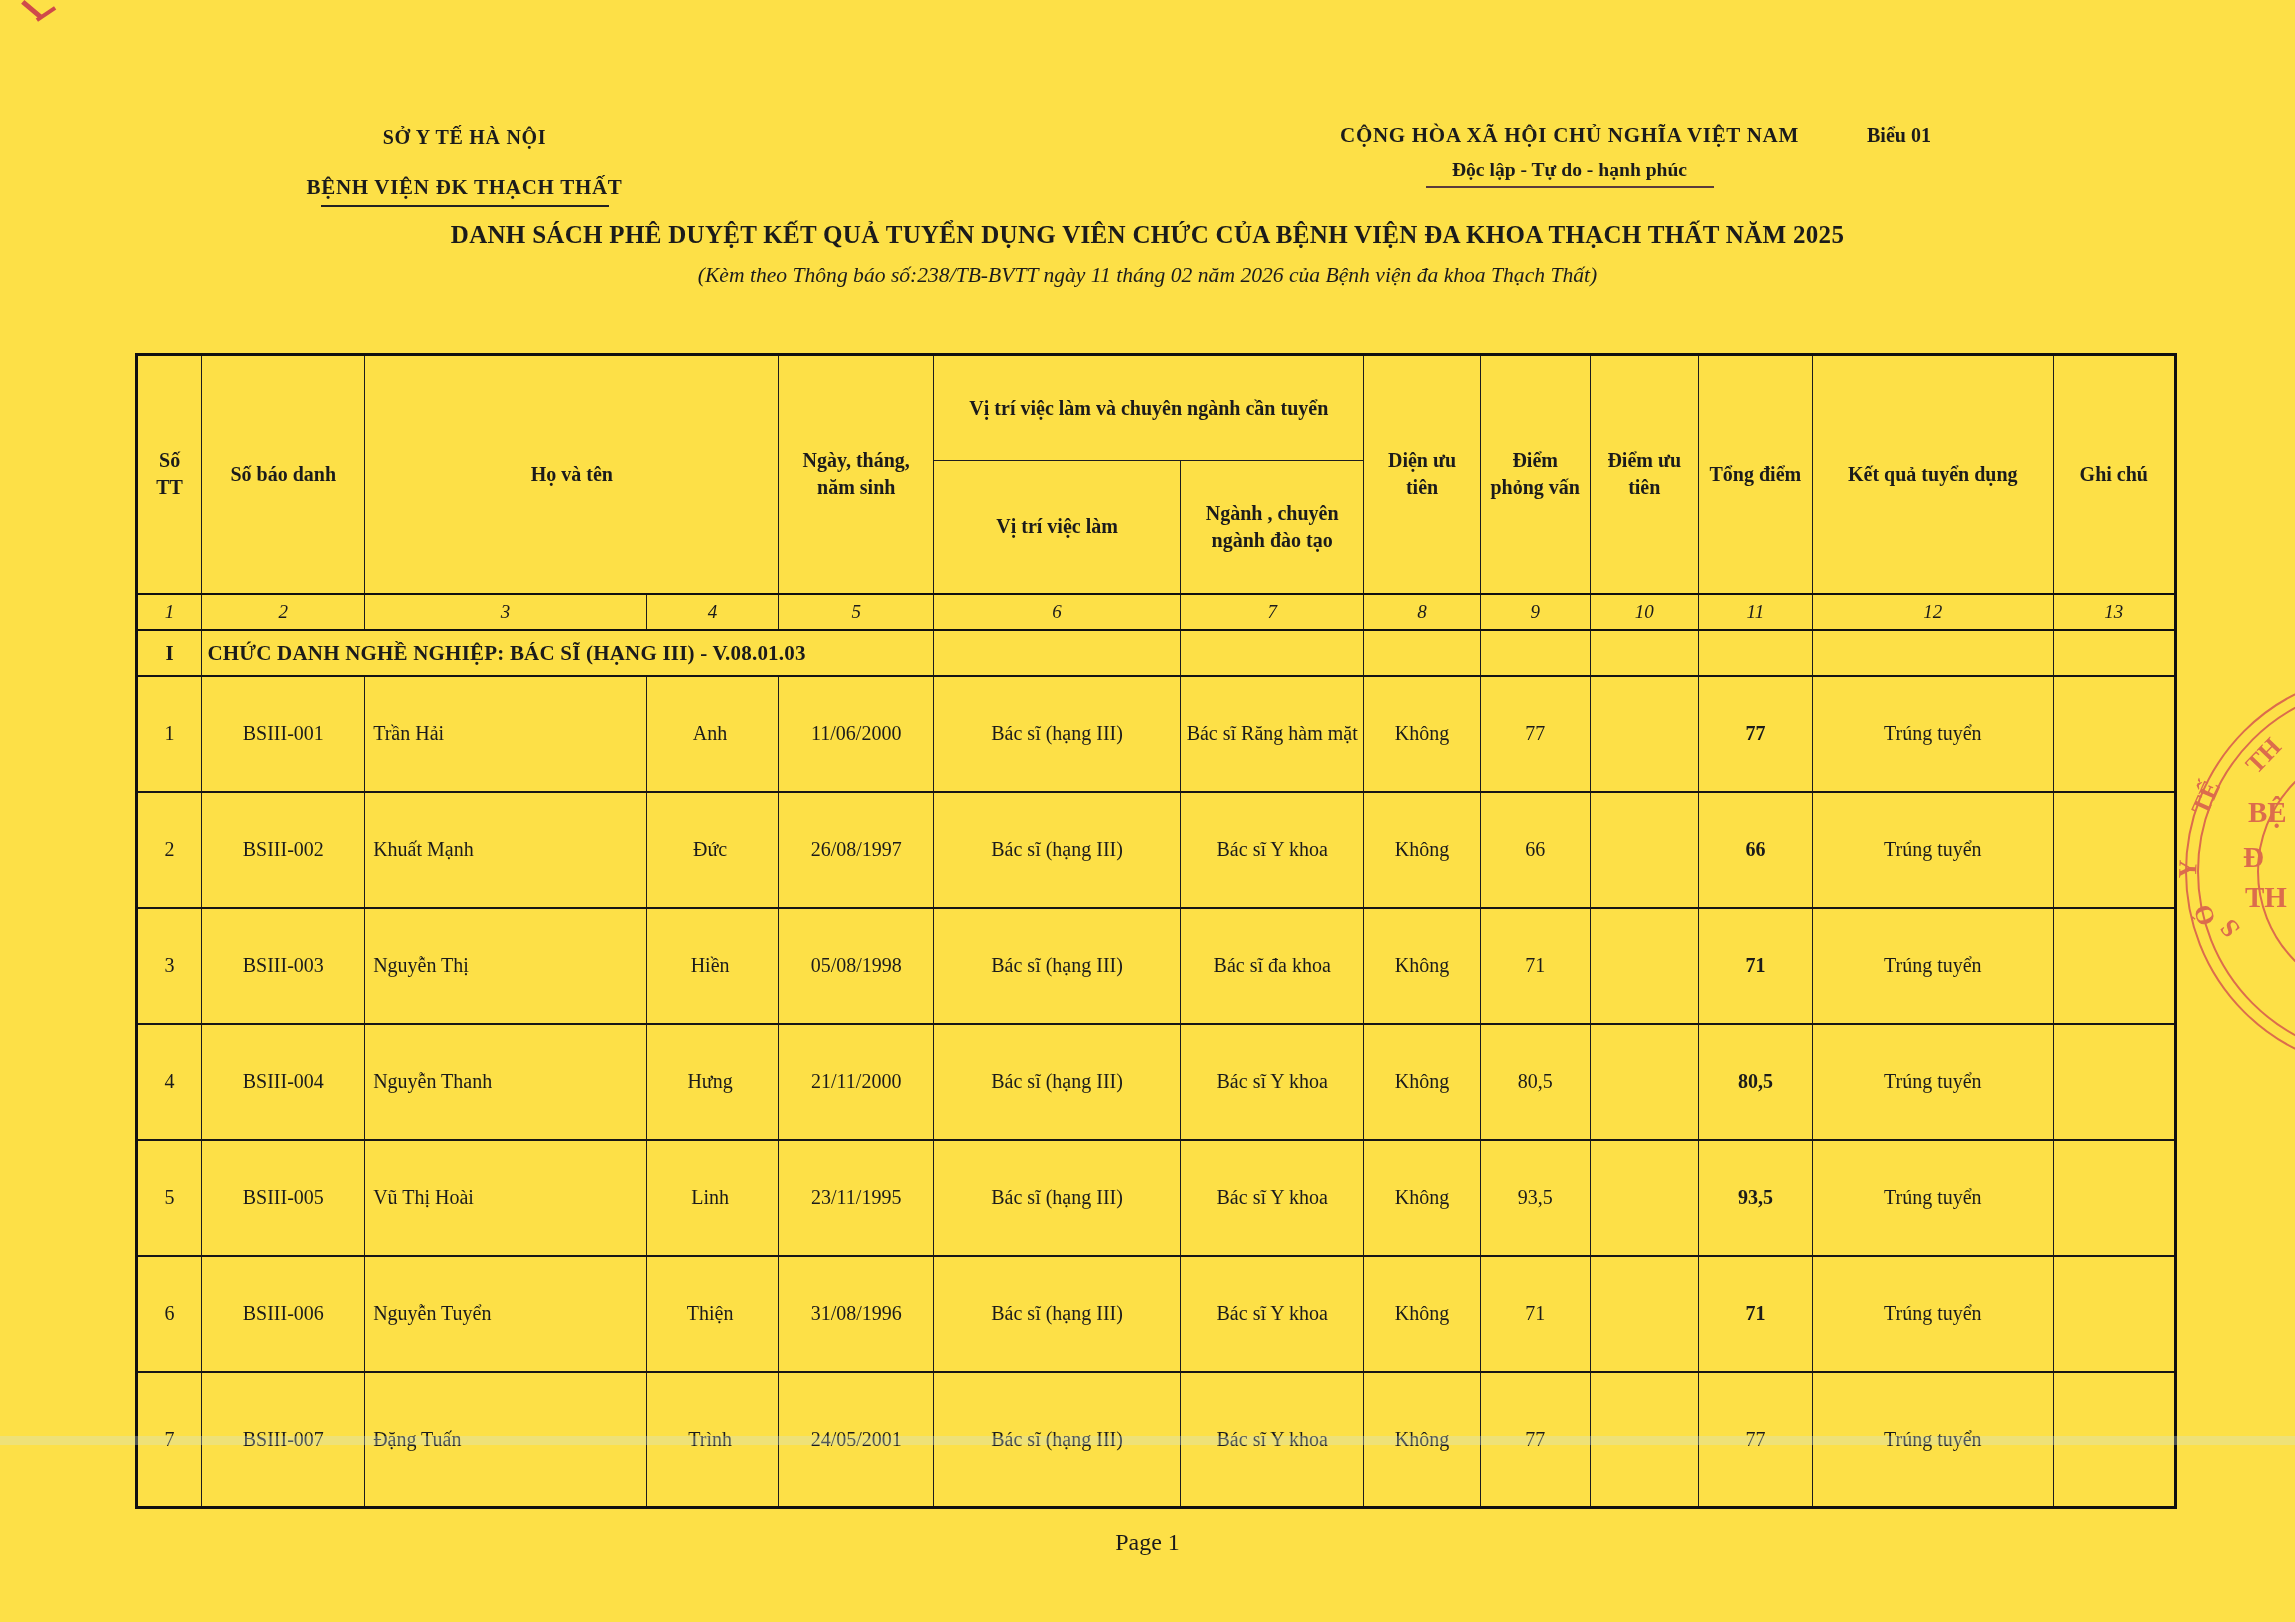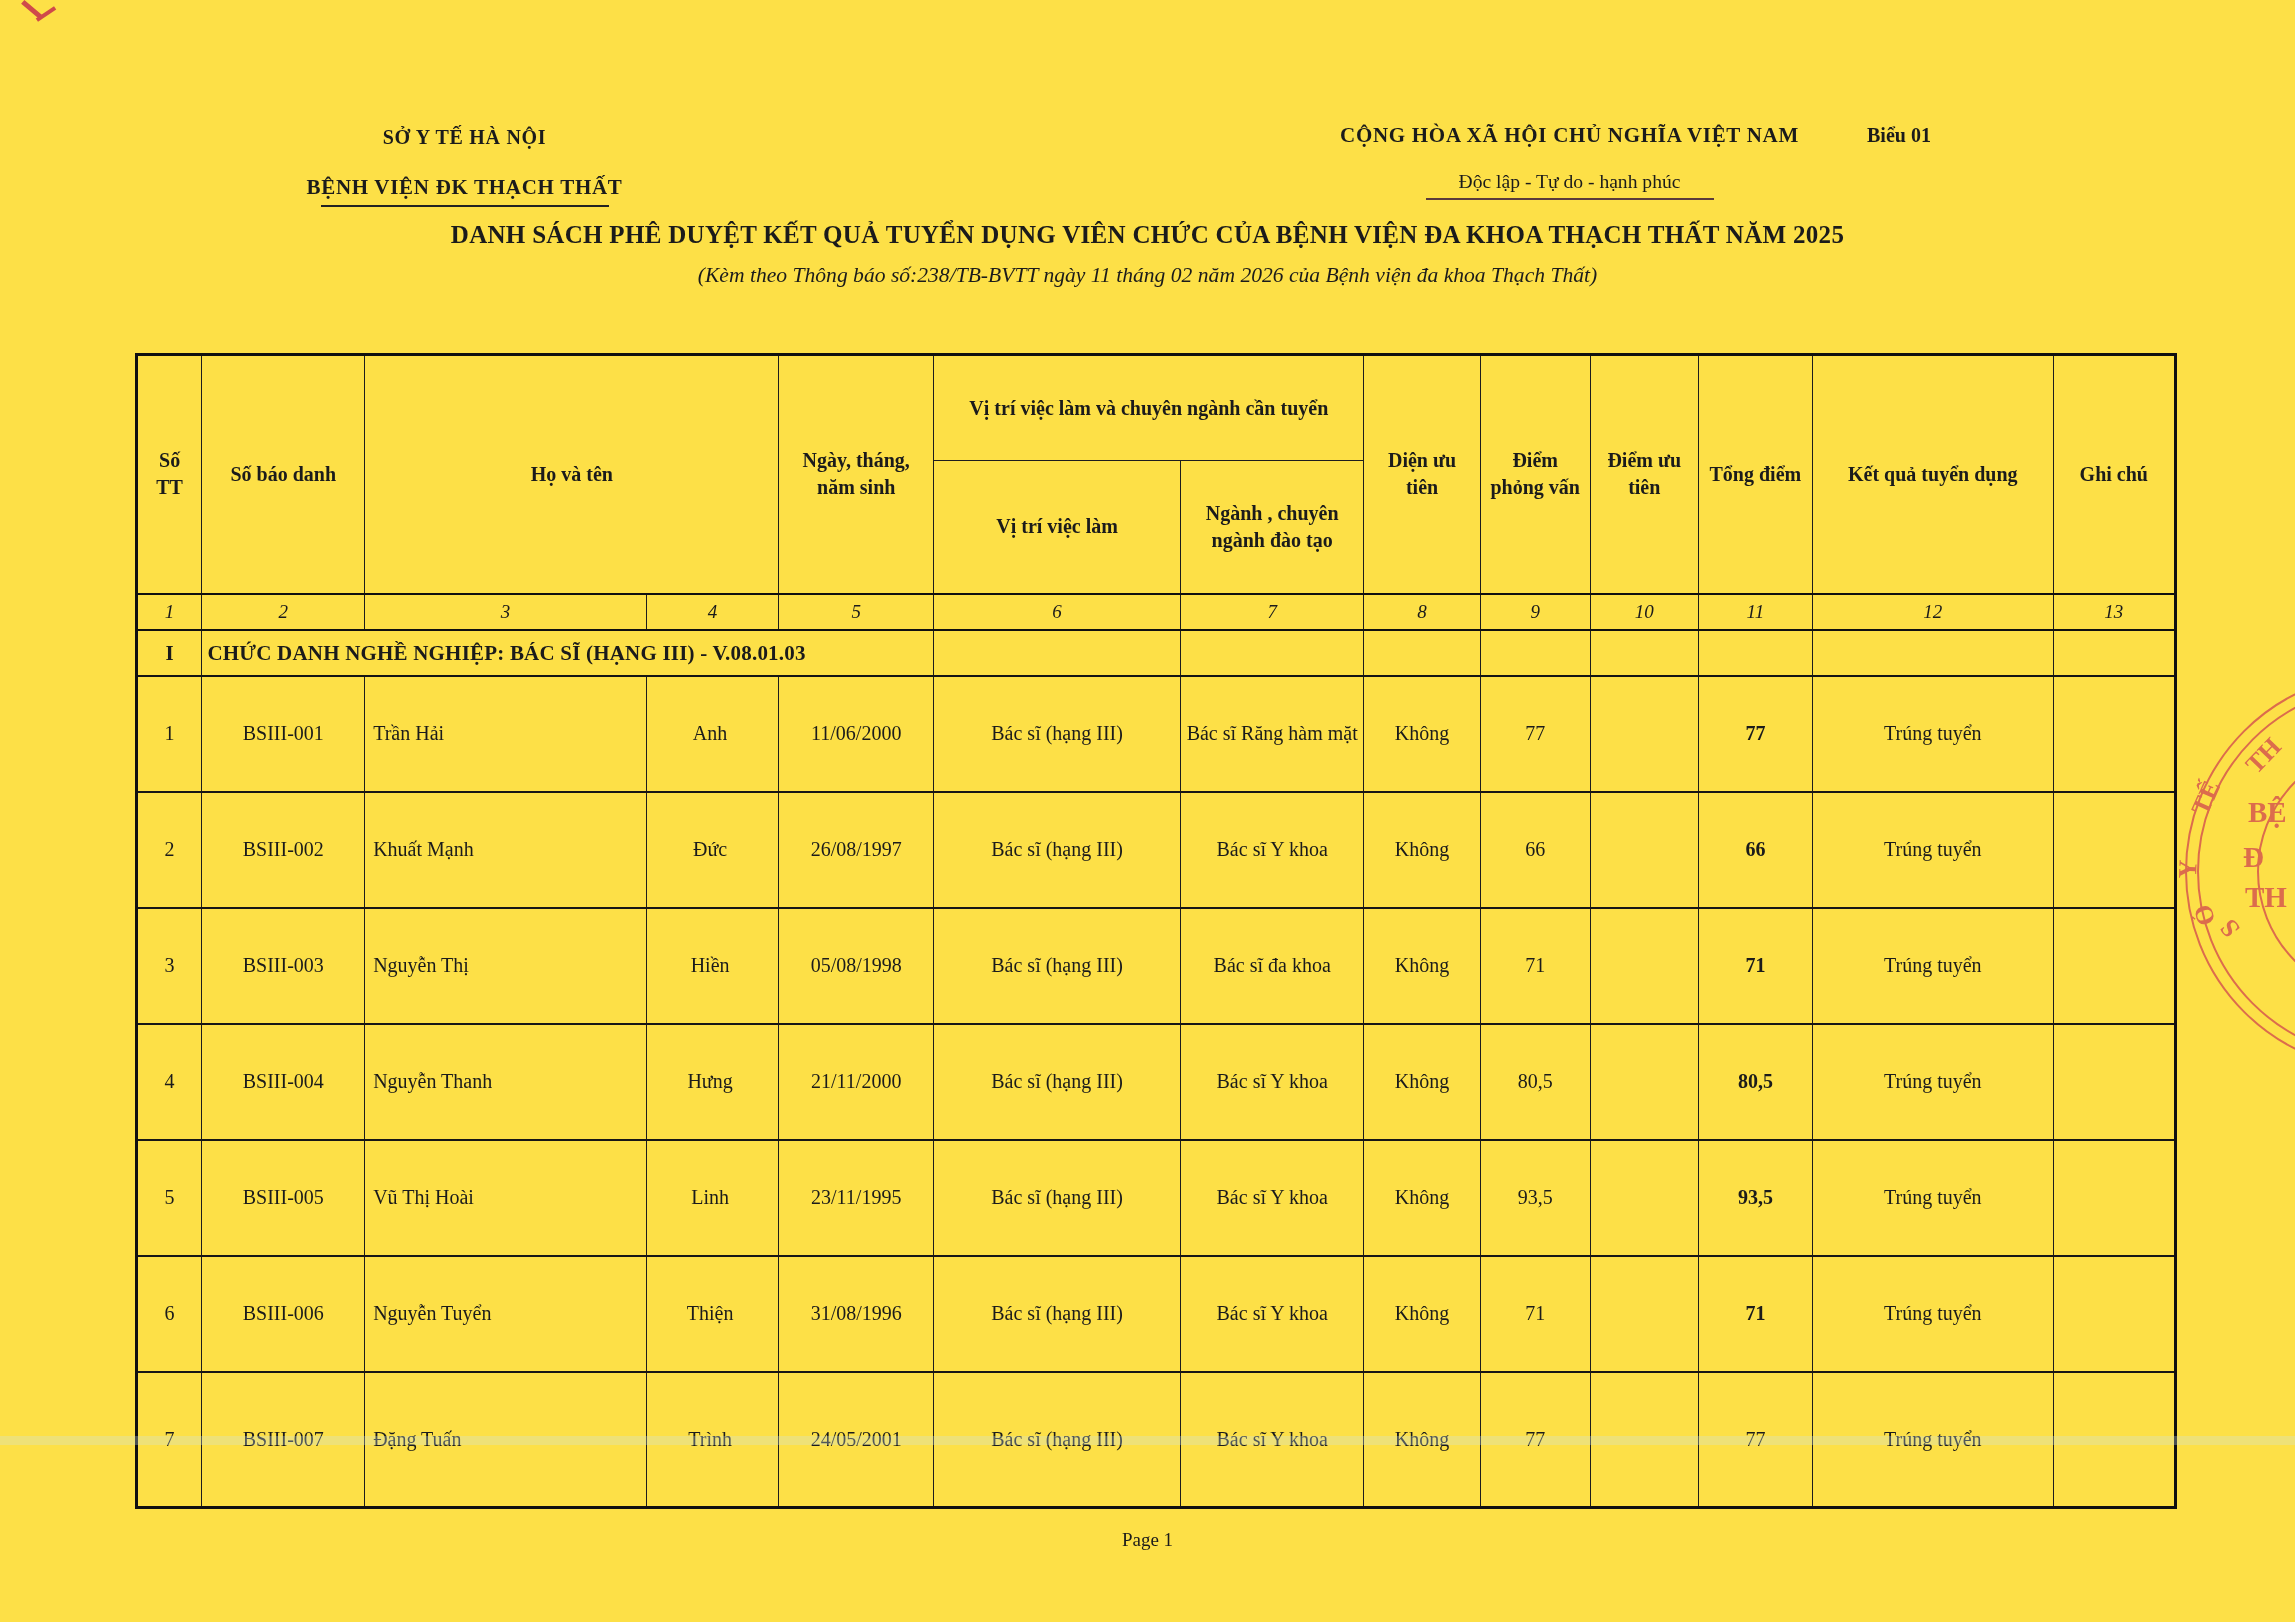--- a/index.html
+++ b/index.html
@@ -5,21 +5,21 @@
   html,body{margin:0;padding:0;background:#e8e8e8}
   .page{position:relative;width:2295px;height:1623px;background:#fde047;overflow:hidden;
         font-family:"Liberation Serif","DejaVu Serif",serif;color:#1b1b1b}
   
   .org-block{position:absolute;left:262px;top:126px;width:405px;text-align:center}
   .org-top{font-size:20px;font-weight:bold;letter-spacing:0.7px}
   .org-bottom{font-size:21px;font-weight:bold;margin-top:26px;letter-spacing:0.7px}
   .org-underline{width:288px;margin:5.2px auto 0;border-bottom:2.6px solid #222}
   .motto-block{position:absolute;left:1321px;top:123px;width:497px;text-align:center}
   .motto-1{font-size:21px;font-weight:bold;letter-spacing:0.7px}
-  .motto-2{font-size:19.6px;font-weight:normal;margin-top:23px}
+  .motto-2{font-size:19.6px;font-weight:bold;margin-top:11px}
   .motto-underline{width:288px;margin:5.2px auto 0;border-bottom:2.3px solid #5a3b3b}
   .form-label{position:absolute;left:1867px;top:124px;font-size:20px;font-weight:bold}
   .doc-title{position:absolute;left:0;top:221px;width:100%;text-align:center;
              font-size:25px;font-weight:bold;letter-spacing:0.3px}
   .doc-subtitle{position:absolute;left:0;top:263px;width:100%;text-align:center;
                 font-size:21.6px;font-style:italic}
   
   table.main{position:absolute;left:135px;top:353px;width:2042px;table-layout:fixed;
              border-collapse:collapse;border:3.9px solid #101010}
   th,td{border:1.6px solid #1d1d1d;text-align:center;vertical-align:middle;
@@ -32,21 +32,21 @@
                 border-top:2.3px solid #101010;border-bottom:2.9px solid #101010}
   tr.section-row td{height:39px;font-weight:bold;font-size:21px;
                     border-bottom:2.6px solid #141414}
   td.section-label{text-align:left;padding-left:5.2px;letter-spacing:0.2px}
   tr.data{height:116px}
   tr.data:last-child{height:136px}
   tr.data td{border-top:2.3px solid #161616}
   td.al{text-align:left;padding-left:7.8px}
   td.ar{text-align:center;padding-right:10px}
   td.b{font-weight:bold}
-  .page-number{position:absolute;left:0;top:1529px;width:100%;text-align:center;font-size:19px}
+  .page-number{position:absolute;left:0;top:1529px;width:100%;text-align:center;font-size:24px}
   
   .scan-streak{position:absolute;left:0;top:1436px;width:100%;height:9.2px;
                background:rgba(205,228,235,.30)}
   .corner-mark1{position:absolute;left:19.6px;top:6.5px;width:23.5px;height:0;
                 border-top:5.2px solid #cf4a4a;transform:rotate(40deg)}
   .corner-mark2{position:absolute;left:35px;top:11.8px;width:22px;height:0;
                 border-top:4.6px solid #cf4a4a;transform:rotate(-34deg)}
   
   .stamp{position:absolute;left:0;top:0;width:100%;height:100%;pointer-events:none;opacity:.8}
   .ring{position:absolute;border-radius:50%;border:2.6px solid #d4504e}

